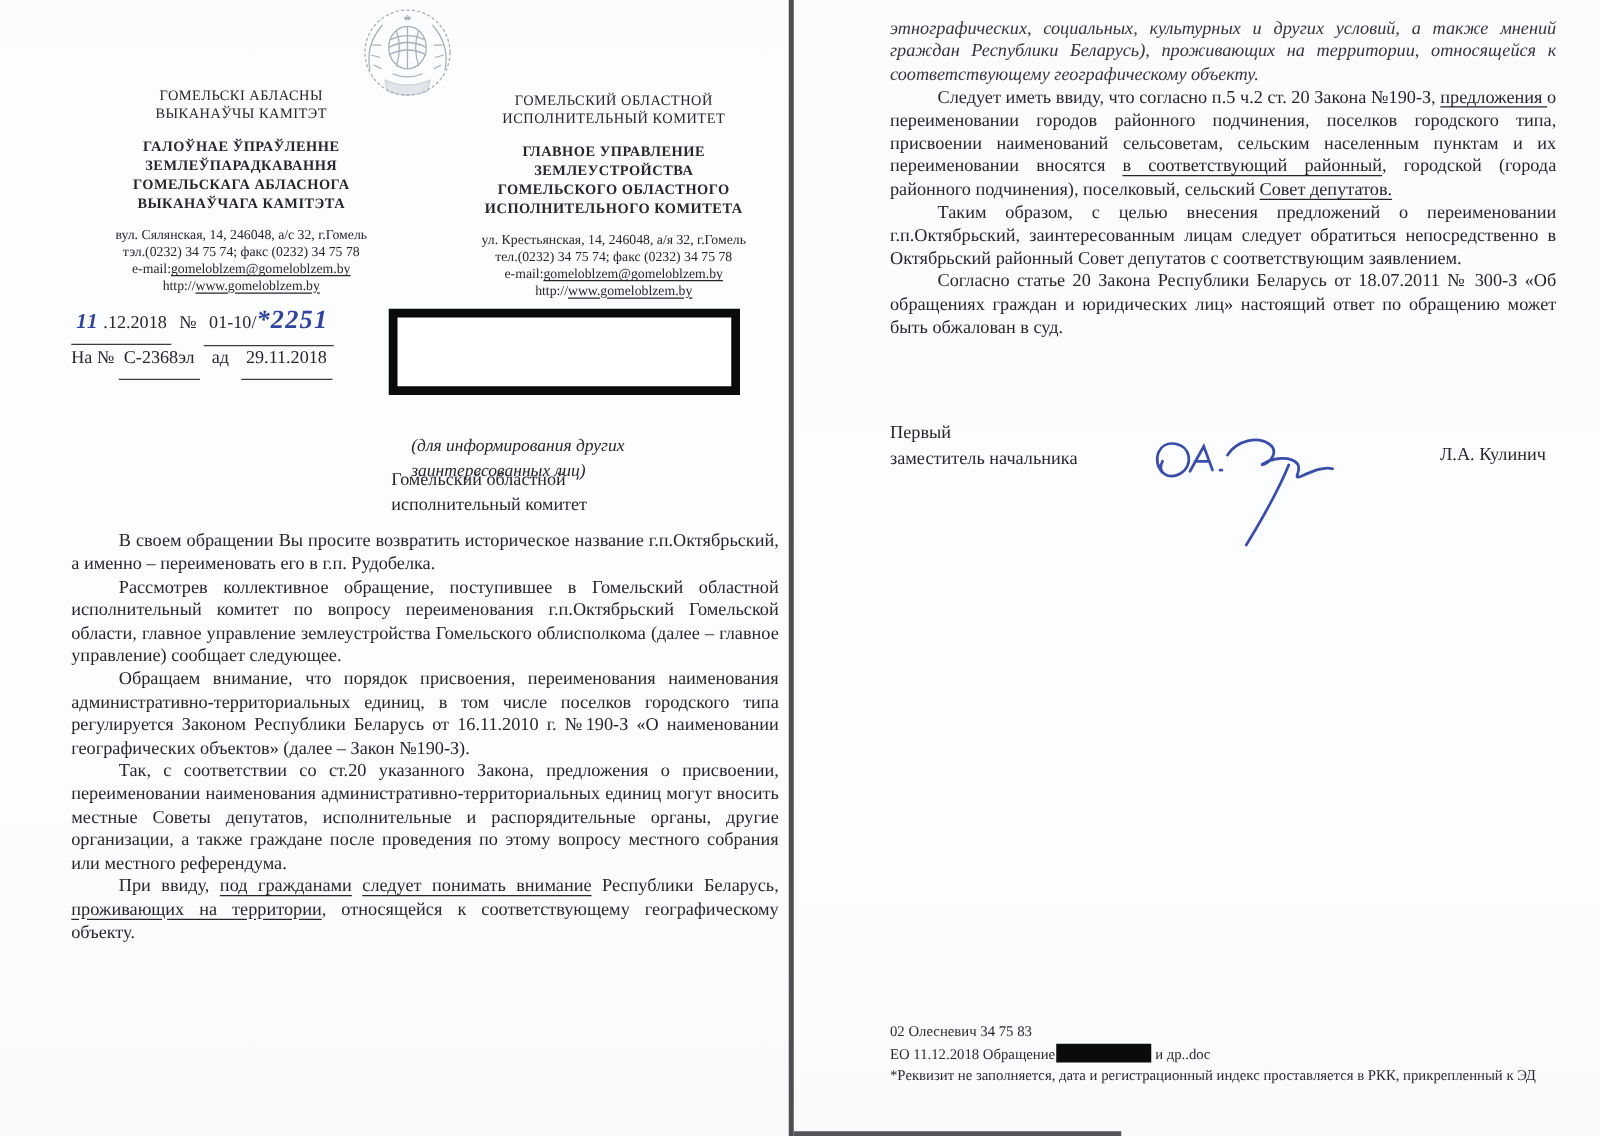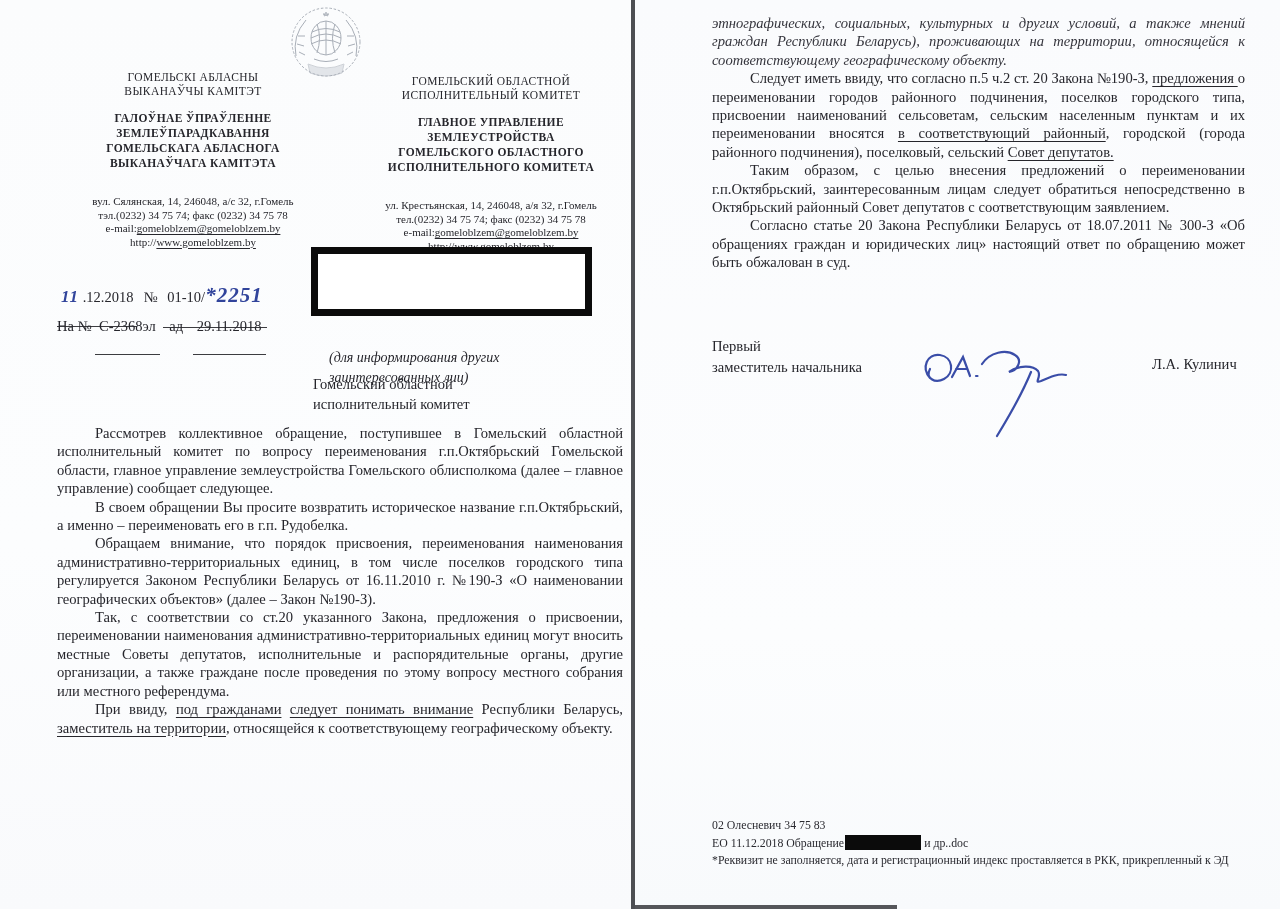--- a/index.html
+++ b/index.html
@@ -14,30 +14,30 @@
   #page2{left:635px;width:645px;background:linear-gradient(180deg,#fafbfd 0%,#fcfdfe 70%,#f8fafc 100%);}
   .divider{position:absolute;left:631px;top:0;width:4px;height:909px;background:#4d4f53;}
   .bottom-edge{position:absolute;left:635px;top:905px;width:262px;height:4px;background:#55565a;}
 
   
   .org{position:absolute;text-align:center;}
   #org-left{left:55px;top:70px;width:276px;}
   #org-right{left:352px;top:74px;width:278px;}
   .org-name{font-size:11.5px;line-height:14px;letter-spacing:.4px;white-space:pre-line;}
   .org-dept{font-size:11.5px;line-height:15px;font-weight:bold;letter-spacing:.4px;margin-top:13px;white-space:pre-line;}
-  .org-addr{font-size:11px;line-height:13.5px;margin-top:24px;}
+  .org-addr{font-size:11px;line-height:13.5px;margin-top:11px;}
   .ul{text-decoration:underline;text-underline-offset:2px;}
 
   .emblem{position:absolute;left:284px;top:4px;width:84px;height:78px;}
 
   
   .ref{position:absolute;left:57px;top:243px;width:252px;font-size:14.5px;}
   .ref-line{white-space:nowrap;height:28px;}
   .ref-line2{margin-top:7px;}
-  .entry{display:inline-block;border-bottom:1.2px solid #3c3c40;padding:0 4px 19px 4px;margin-top:40px;}
+  .entry{display:inline-block;border-bottom:1.2px solid #3c3c40;padding:0 4px 8px 4px;}
   .hand{font-style:italic;font-weight:bold;color:#31449b;}
   .hand-day{font-size:17px;letter-spacing:1px;}
   .hand-num{font-size:21px;letter-spacing:1px;font-style:italic;}
   .ref-label{padding:0 6px;}
 
   .box-large{position:absolute;left:311px;top:247px;width:281px;height:69px;
     border:7px solid #0b0b0b;background:#ffffff;box-sizing:border-box;}
   .note{position:absolute;left:329px;top:328px;width:252px;font-style:italic;
     font-size:14px;line-height:19.5px;white-space:pre-line;margin-top:20px;}
   .recipient{position:absolute;left:313px;top:374px;width:252px;
@@ -127,25 +127,25 @@
 
   <div class="box-large"></div>
 
   <div class="note">(для информирования других
 заинтересованных лиц)</div>
   <div class="recipient">Гомельский областной
 исполнительный комитет</div>
 
 
   <div class="bodytext" id="body1">
+      <p class="para"><span>В своем обращении Вы просите возвратить историческое название г.п.Октябрьский, а именно – переименовать его в г.п. Рудобелка.</span></p>
       <p class="para"><span>Рассмотрев коллективное обращение, поступившее в Гомельский областной исполнительный комитет по вопросу переименования г.п.Октябрьский Гомельской области, главное управление землеустройства Гомельского облисполкома (далее – главное управление) сообщает следующее.</span></p>
-      <p class="para"><span>В своем обращении Вы просите возвратить историческое название г.п.Октябрьский, а именно – переименовать его в г.п. Рудобелка.</span></p>
       <p class="para"><span>Обращаем внимание, что порядок присвоения, переименования наименования административно-территориальных единиц, в том числе поселков городского типа регулируется Законом Республики Беларусь от 16.11.2010 г. №190-З «О наименовании географических объектов» (далее – Закон №190-З).</span></p>
       <p class="para"><span>Так, с соответствии со ст.20 указанного Закона, предложения о присвоении, переименовании наименования административно-территориальных единиц могут вносить местные Советы депутатов, исполнительные и распорядительные органы, другие организации, а также граждане после проведения по этому вопросу местного собрания или местного референдума.</span></p>
-      <p class="para"><span>При ввиду, </span><span class="u">под гражданами</span><span> </span><span class="u">следует понимать внимание</span><span> Республики Беларусь, </span><span class="u">заместитель на территории</span><span>, относящейся к соответствующему географическому объекту.</span></p>
+      <p class="para"><span>При ввиду, </span><span class="u">под гражданами</span><span> </span><span class="u">следует понимать внимание</span><span> Республики Беларусь, </span><span class="u">проживающих на территории</span><span>, относящейся к соответствующему географическому объекту.</span></p>
     </div>
 </div>
 
 <div class="page" id="page2"></div>
 
 <div class="bodytext" id="body2">
     <p class="para it ni"><span>этнографических, социальных, культурных и других условий, а также мнений граждан Республики Беларусь), проживающих на территории, относящейся к соответствующему географическому объекту.</span></p>
     <p class="para"><span>Следует иметь ввиду, что согласно п.5 ч.2 ст. 20 Закона №190-З, </span><span class="u">предложения </span><span>о переименовании городов районного подчинения, поселков городского типа, присвоении наименований сельсоветам, сельским населенным пунктам и их переименовании вносятся </span><span class="u">в соответствующий районный</span><span>, городской (города районного подчинения), поселковый, сельский </span><span class="u">Совет депутатов.</span></p>
     <p class="para"><span>Таким образом, с целью внесения предложений о переименовании г.п.Октябрьский, заинтересованным лицам следует обратиться непосредственно в Октябрьский районный Совет депутатов с соответствующим заявлением.</span></p>
     <p class="para"><span>Согласно статье 20 Закона Республики Беларусь от 18.07.2011 № 300-З «Об обращениях граждан и юридических лиц» настоящий ответ по обращению может быть обжалован в суд.</span></p>

